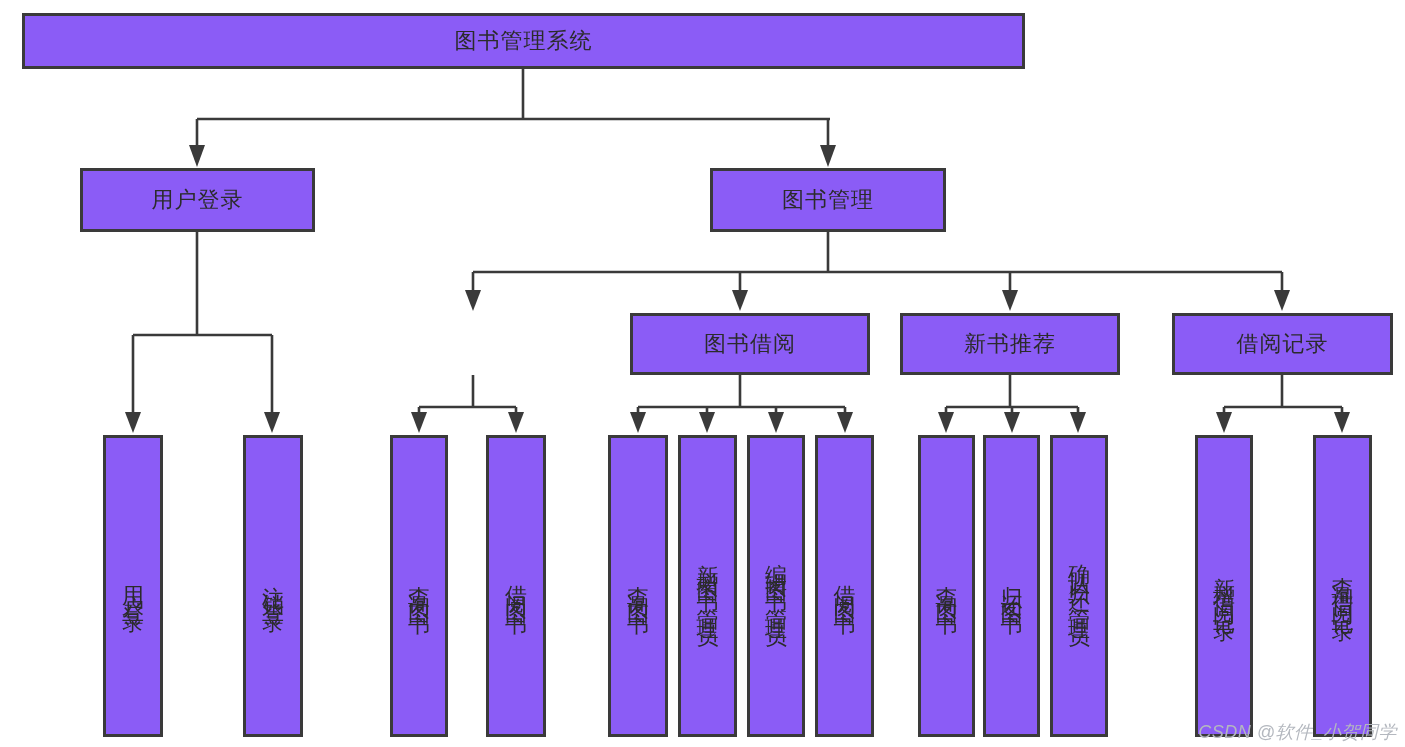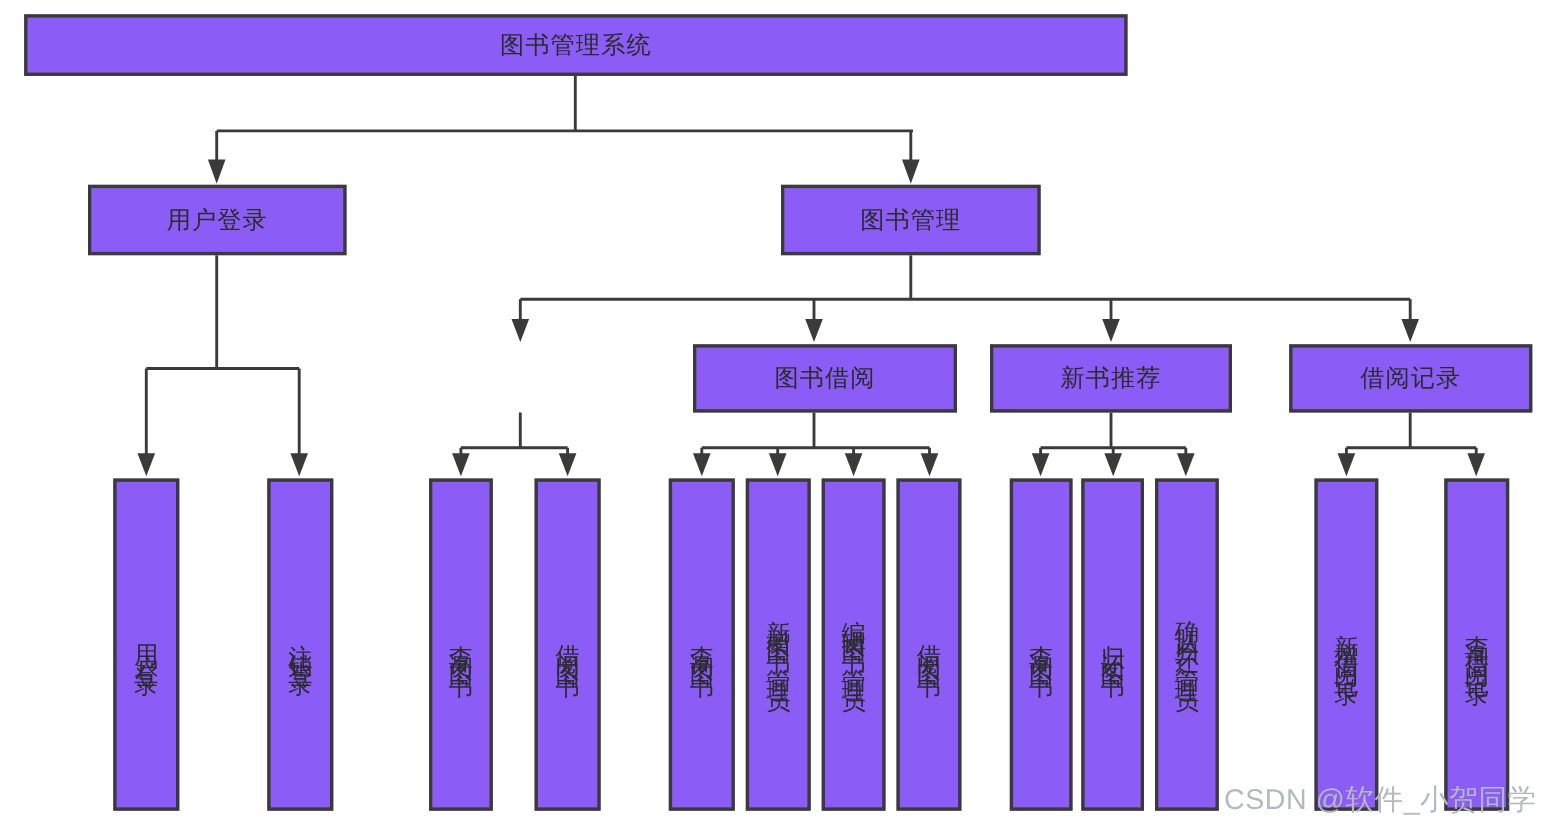--- a/index.html
+++ b/index.html
@@ -41,24 +41,25 @@
     text-orientation: mixed;
     font-size: 22px;
     letter-spacing: 9px;
     line-height: 1;
     white-space: nowrap;
   }
   .watermark {
     position: absolute;
     right: 8px;
     bottom: 3px;
-    font-size: 26px;
+    font-size: 18px;
     color: #b4b8bf;
     letter-spacing: 0.5px;
     white-space: nowrap;
+    font-style: italic;
   }
 </style>
 </head>
 <body>
 
 <div class="canvas">
 
   <svg class="wires" width="1405" height="747" viewBox="0 0 1405 747">
     <path d="M523 69 V119 M197 119 H830 M197 119 V148 M828 119 V148
              M197 232 V335 M133 335 H272 M133 335 V414 M272 335 V414

